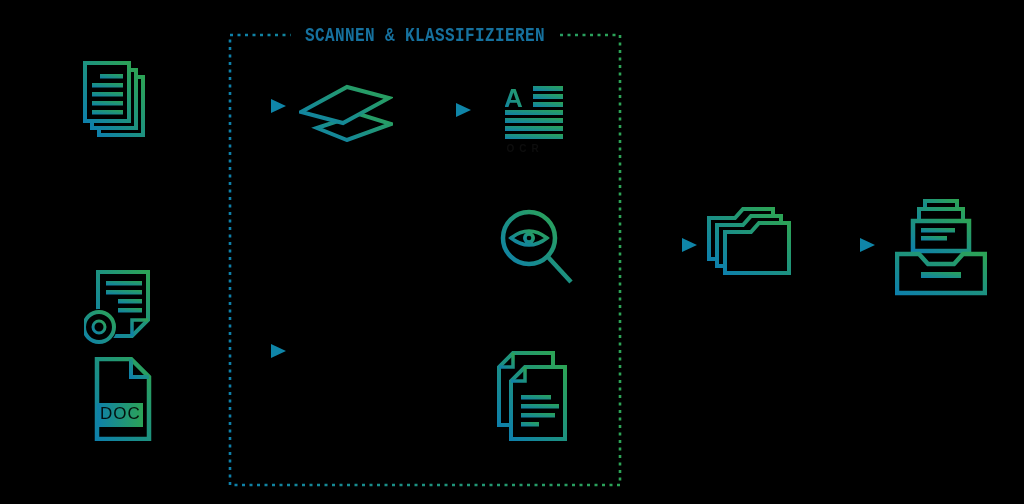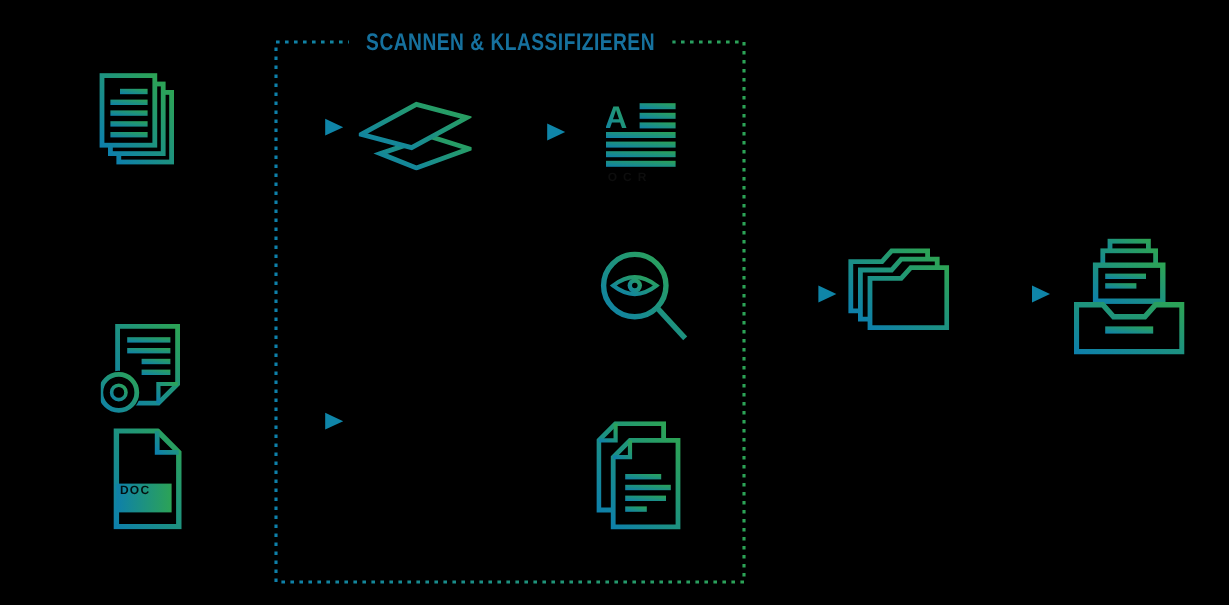--- a/index.html
+++ b/index.html
@@ -7,21 +7,21 @@
     width:1024px;height:504px;
     background:#000;
     position:relative;
     overflow:hidden;
     font-family:"Liberation Sans","DejaVu Sans",sans-serif;
   }
   .abs{position:absolute;}
   .icon svg{display:block;}
   #title-wrap{
     left:228px;top:24px;width:394px;height:24px;
-    display:flex;align-items:flex-end;justify-content:center;
+    display:flex;align-items:flex-start;justify-content:center;font-family:Liberation Mono, monospace;
   }
   #title-text{
     display:inline-block;
     background:#000;
     padding:0 18px;
     color:#16719e;
     font-size:20px;
     font-weight:bold;
     letter-spacing:.5px;
     white-space:nowrap;
@@ -30,22 +30,22 @@
   #ocr-caption{
     left:482px;top:143px;width:86px;
     text-align:center;
     font-size:10px;
     letter-spacing:5px;
     color:#0d0d0d;
     font-weight:bold;
   }
   #file-type-label{
     left:100px;top:404px;width:40px;
-    font-size:10px;
-    font-weight:bold;
+    font-size:17px;
+    font-weight:normal;
     letter-spacing:1px;
     color:rgba(0,0,0,.88);
   }
 </style>
 </head>
 <body>
 
 <svg class="abs" style="width:0;height:0;left:0;top:0;" aria-hidden="true">
   <defs>
     <linearGradient id="gD" x1="0%" y1="100%" x2="100%" y2="0%">

